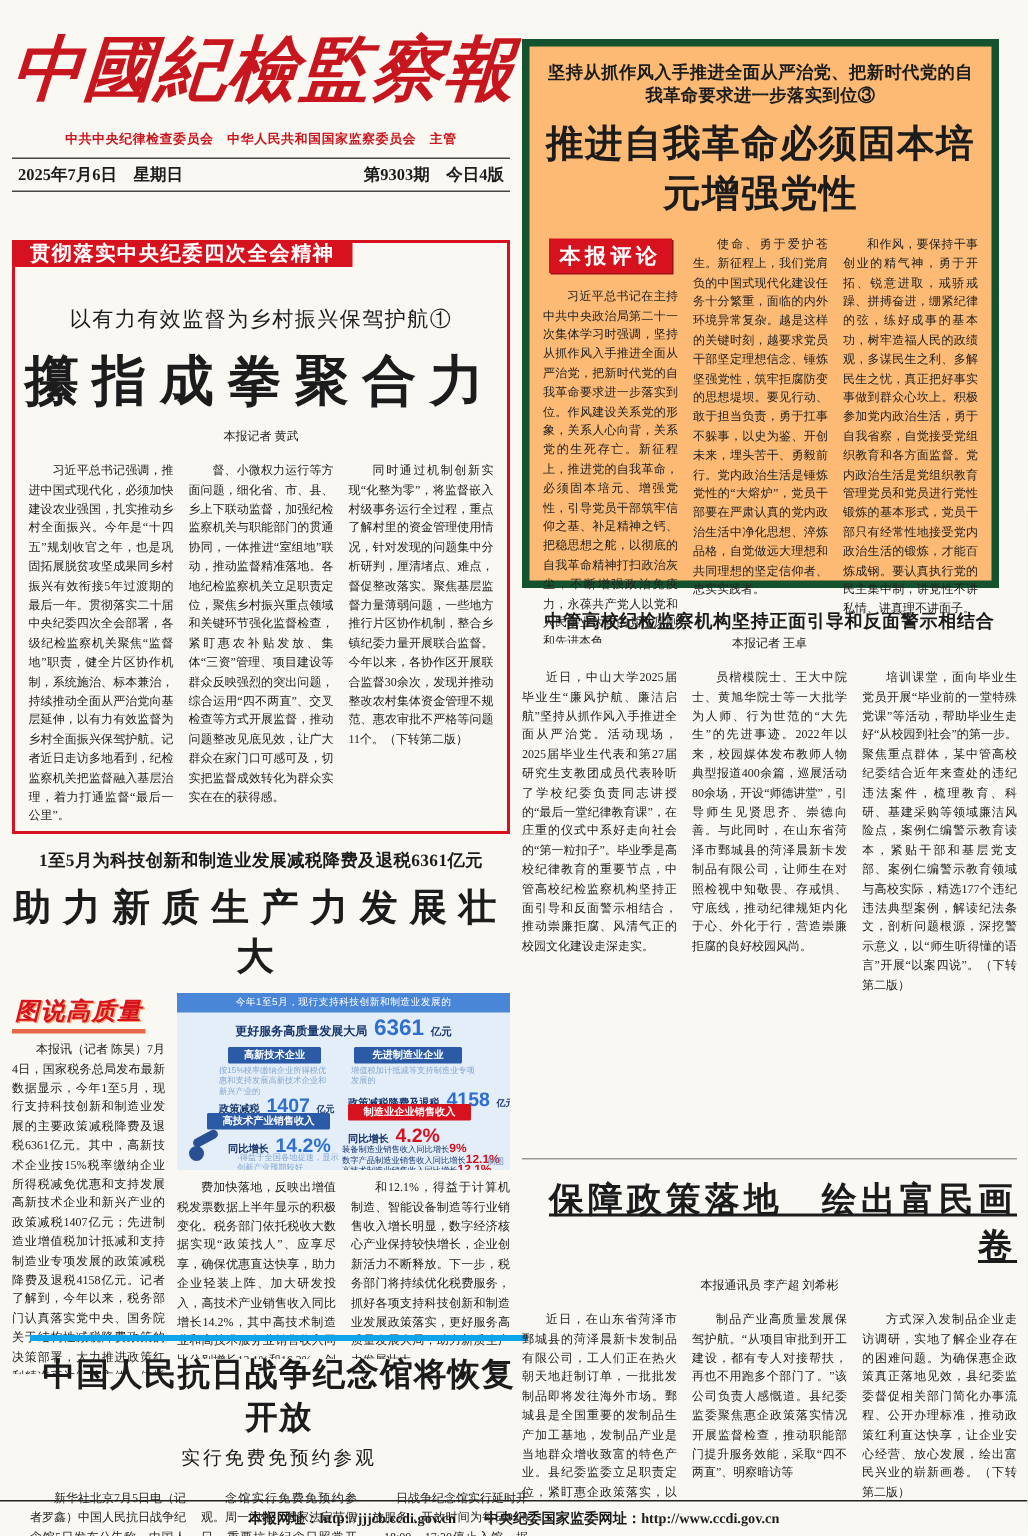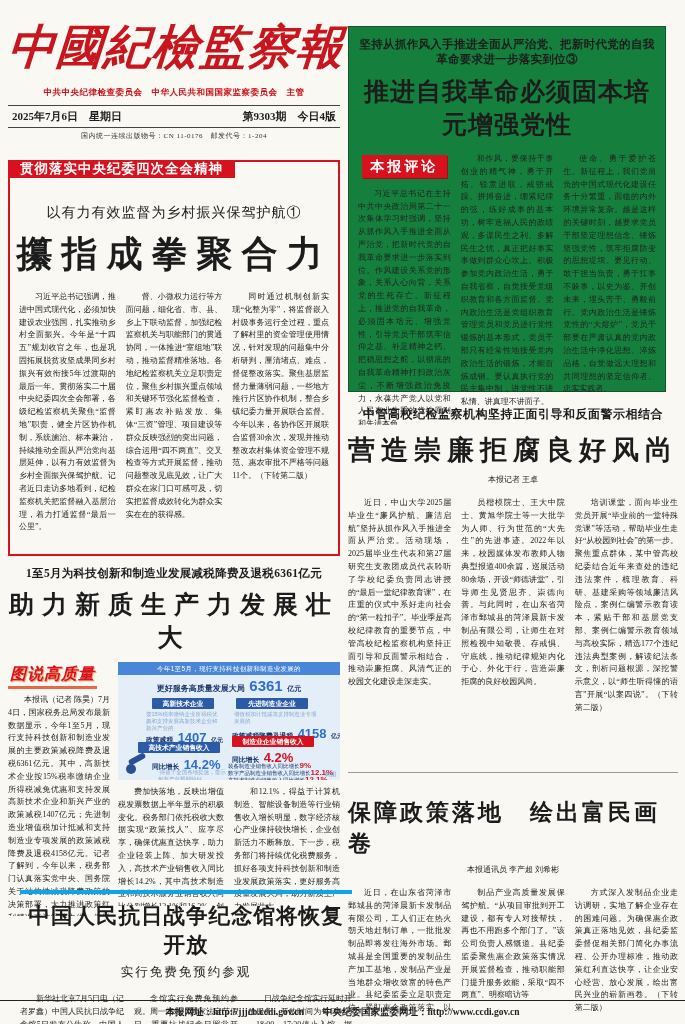--- a/index.html
+++ b/index.html
@@ -32,21 +32,21 @@
   .byline { text-align:center; font-size:8px; color:#222; }
   .cols { display:flex; gap:10px;margin-top:12px; }
   .col {
     flex:1; font-size:8px; line-height:12.8px; text-align:justify;
     text-justify:inter-character; color:#222; overflow:hidden;
   }
   .col p { text-indent:2em; }
 
   
   .commentary { position:absolute; left:348px; top:26px; width:318px; height:366px;
-    border:1px solid #14532d; padding:10px 9px 8px; background:#15803d; }
+    border:5px solid #14532d; padding:10px 9px 8px; background:#fdba74; }
   .commentary .kicker { font-size:11.5px; letter-spacing:.3px; }
   .commentary .headline { font-size:25px; font-weight:900; text-align:center; letter-spacing:1px; margin:8px 0 10px; }
   .commentary .cols { height:272px; }
   .badge-review {
     background:#d6121f; color:#fff; font-weight:bold; font-size:14px; letter-spacing:3px;
     text-align:center; padding:5px 0; margin:2px 4px 10px; box-shadow:1px 1px 0 #9e0e16;
   }
 
   
   .lead { position:absolute; left:8px; top:160px; width:332px; height:396px;
@@ -118,80 +118,79 @@
   .memorial .sub { font-size:12.5px; text-align:center; letter-spacing:2px; margin:5px 0 6px; }
   .memorial .cols { height:52px; }
 
   
   .industry { position:absolute; left:348px; top:772px; width:330px; height:222px;
     border-top:1px solid #999; padding-top:7px; }
   .sec-label { display:flex; align-items:center; gap:5px; font-size:13.5px; font-weight:bold; letter-spacing:1px; }
   .sec-icon { width:13px; height:13px; background:#d6121f; position:relative; flex:0 0 auto; }
   .sec-icon::after { content:""; position:absolute; left:2px; top:2px; width:9px; height:9px;
     background:linear-gradient(135deg,transparent 45%, #fff 45%, #fff 60%, transparent 60%); }
-  .industry .headline { font-size:23px; font-weight:900; text-align:left; letter-spacing:3px; margin:17px 0 5px; }
+  .industry .headline { font-size:23px; font-weight:900; text-align:right; letter-spacing:3px; margin:4px 0 5px;text-decoration:underline; }
   .industry .byline { margin-bottom:7px; }
   .industry .cols { height:128px; }
 
   
   .footer { position:absolute; left:0; top:1000px; width:685px; border-top:1.5px solid #222;
     text-align:center; padding-top:5px; font-size:9.5px; font-weight:bold; }
 </style>
 </head>
 <body>
 
 <div class="page">
 
   <div class="masthead">
     <div class="paper-title">中國紀檢監察報</div>
     <div class="org-line">中共中央纪律检查委员会　中华人民共和国国家监察委员会　主管</div>
     <div class="date-row">
       <span>2025年7月6日　星期日</span>
       <span>第9303期　今日4版</span>
     </div>
-    <div class="pub-line">国内统一连续出版物号：CN 11-0176　邮发代号：1-204</div>
   </div>
 
   <div class="commentary">
     <div class="kicker">坚持从抓作风入手推进全面从严治党、把新时代党的自我革命要求进一步落实到位③</div>
     <div class="headline">推进自我革命必须固本培元增强党性</div>
     <div class="cols">
       <div class="col">
         <div class="badge-review sans">本报评论</div>
         <p>习近平总书记在主持中共中央政治局第二十一次集体学习时强调，坚持从抓作风入手推进全面从严治党，把新时代党的自我革命要求进一步落实到位。作风建设关系党的形象，关系人心向背，关系党的生死存亡。新征程上，推进党的自我革命，必须固本培元、增强党性，引导党员干部筑牢信仰之基、补足精神之钙、把稳思想之舵，以彻底的自我革命精神打扫政治灰尘，不断增强政治免疫力，永葆共产党人以党和人民事业为重的党性原则和先进本色。</p>
       </div>
       <div class="col">
+        <p>使命、勇于爱护苍生。新征程上，我们党肩负的中国式现代化建设任务十分繁重，面临的内外环境异常复杂。越是这样的关键时刻，越要求党员干部坚定理想信念、锤炼坚强党性，筑牢拒腐防变的思想堤坝。要见行动、敢于担当负责，勇于扛事不躲事，以史为鉴、开创未来，埋头苦干、勇毅前行。党内政治生活是锤炼党性的“大熔炉”，党员干部要在严肃认真的党内政治生活中净化思想、淬炼品格，自觉做远大理想和共同理想的坚定信仰者、忠实实践者。</p>
+      </div>
+      <div class="col">
         <p>和作风，要保持干事创业的精气神，勇于开拓、锐意进取，戒骄戒躁、拼搏奋进，绷紧纪律的弦，练好成事的基本功，树牢造福人民的政绩观，多谋民生之利、多解民生之忧，真正把好事实事做到群众心坎上。积极参加党内政治生活，勇于自我省察，自觉接受党组织教育和各方面监督。党内政治生活是党组织教育管理党员和党员进行党性锻炼的基本形式，党员干部只有经常性地接受党内政治生活的锻炼，才能百炼成钢。要认真执行党的民主集中制，讲党性不讲私情、讲真理不讲面子。</p>
-      </div>
-      <div class="col">
-        <p>使命、勇于爱护苍生。新征程上，我们党肩负的中国式现代化建设任务十分繁重，面临的内外环境异常复杂。越是这样的关键时刻，越要求党员干部坚定理想信念、锤炼坚强党性，筑牢拒腐防变的思想堤坝。要见行动、敢于担当负责，勇于扛事不躲事，以史为鉴、开创未来，埋头苦干、勇毅前行。党内政治生活是锤炼党性的“大熔炉”，党员干部要在严肃认真的党内政治生活中净化思想、淬炼品格，自觉做远大理想和共同理想的坚定信仰者、忠实实践者。</p>
       </div>
     </div>
   </div>
 
   <div class="lead">
     <div class="lead-badge sans">贯彻落实中央纪委四次全会精神</div>
     <div class="kicker">以有力有效监督为乡村振兴保驾护航①</div>
     <div class="headline">攥指成拳聚合力</div>
+    <div class="byline">本报记者 黄武</div>
     <div class="cols">
       <div class="col">
           <p>习近平总书记强调，推进中国式现代化，必须加快建设农业强国，扎实推动乡村全面振兴。今年是“十四五”规划收官之年，也是巩固拓展脱贫攻坚成果同乡村振兴有效衔接5年过渡期的最后一年。贯彻落实二十届中央纪委四次全会部署，各级纪检监察机关聚焦“监督地”职责，健全片区协作机制，系统施治、标本兼治，持续推动全面从严治党向基层延伸，以有力有效监督为乡村全面振兴保驾护航。记者近日走访多地看到，纪检监察机关把监督融入基层治理，着力打通监督“最后一公里”。</p>
         </div>
       <div class="col">
           <p>督、小微权力运行等方面问题，细化省、市、县、乡上下联动监督，加强纪检监察机关与职能部门的贯通协同，一体推进“室组地”联动，推动监督精准落地。各地纪检监察机关立足职责定位，聚焦乡村振兴重点领域和关键环节强化监督检查，紧盯惠农补贴发放、集体“三资”管理、项目建设等群众反映强烈的突出问题，综合运用“四不两直”、交叉检查等方式开展监督，推动问题整改见底见效，让广大群众在家门口可感可及，切实把监督成效转化为群众实实在在的获得感。</p>
         </div>
       <div class="col">
           <p>同时通过机制创新实现“化整为零”，将监督嵌入村级事务运行全过程，重点了解村里的资金管理使用情况，针对发现的问题集中分析研判，厘清堵点、难点，督促整改落实。聚焦基层监督力量薄弱问题，一些地方推行片区协作机制，整合乡镇纪委力量开展联合监督。今年以来，各协作区开展联合监督30余次，发现并推动整改农村集体资金管理不规范、惠农审批不严格等问题11个。（下转第二版）</p>
         </div>
     </div>
   </div>
 
   <div class="campus">
     <div class="kicker">中管高校纪检监察机构坚持正面引导和反面警示相结合</div>
-    <div class="headline">营造崇廉拒腐良好风尚</div>
     <div class="byline">本报记者 王卓</div>
     <div class="cols">
       <div class="col">
           <p>近日，中山大学2025届毕业生“廉风护航、廉洁启航”坚持从抓作风入手推进全面从严治党。活动现场，2025届毕业生代表和第27届研究生支教团成员代表聆听了学校纪委负责同志讲授的“最后一堂纪律教育课”，在庄重的仪式中系好走向社会的“第一粒扣子”。毕业季是高校纪律教育的重要节点，中管高校纪检监察机构坚持正面引导和反面警示相结合，推动崇廉拒腐、风清气正的校园文化建设走深走实。</p>
         </div>
       <div class="col">
           <p>员楷模院士、王大中院士、黄旭华院士等一大批学为人师、行为世范的“大先生”的先进事迹。2022年以来，校园媒体发布教师人物典型报道400余篇，巡展活动80余场，开设“师德讲堂”，引导师生见贤思齐、崇德向善。与此同时，在山东省菏泽市鄄城县的菏泽晨新卡发制品有限公司，让师生在对照检视中知敬畏、存戒惧、守底线，推动纪律规矩内化于心、外化于行，营造崇廉拒腐的良好校园风尚。</p>
         </div>
       <div class="col">
           <p>培训课堂，面向毕业生党员开展“毕业前的一堂特殊党课”等活动，帮助毕业生走好“从校园到社会”的第一步。聚焦重点群体，某中管高校纪委结合近年来查处的违纪违法案件，梳理教育、科研、基建采购等领域廉洁风险点，案例仁编警示教育读本，紧贴干部和基层党支部、案例仁编警示教育领域与高校实际，精选177个违纪违法典型案例，解读纪法条文，剖析问题根源，深挖警示意义，以“师生听得懂的语言”开展“以案四说”。（下转第二版）</p>

